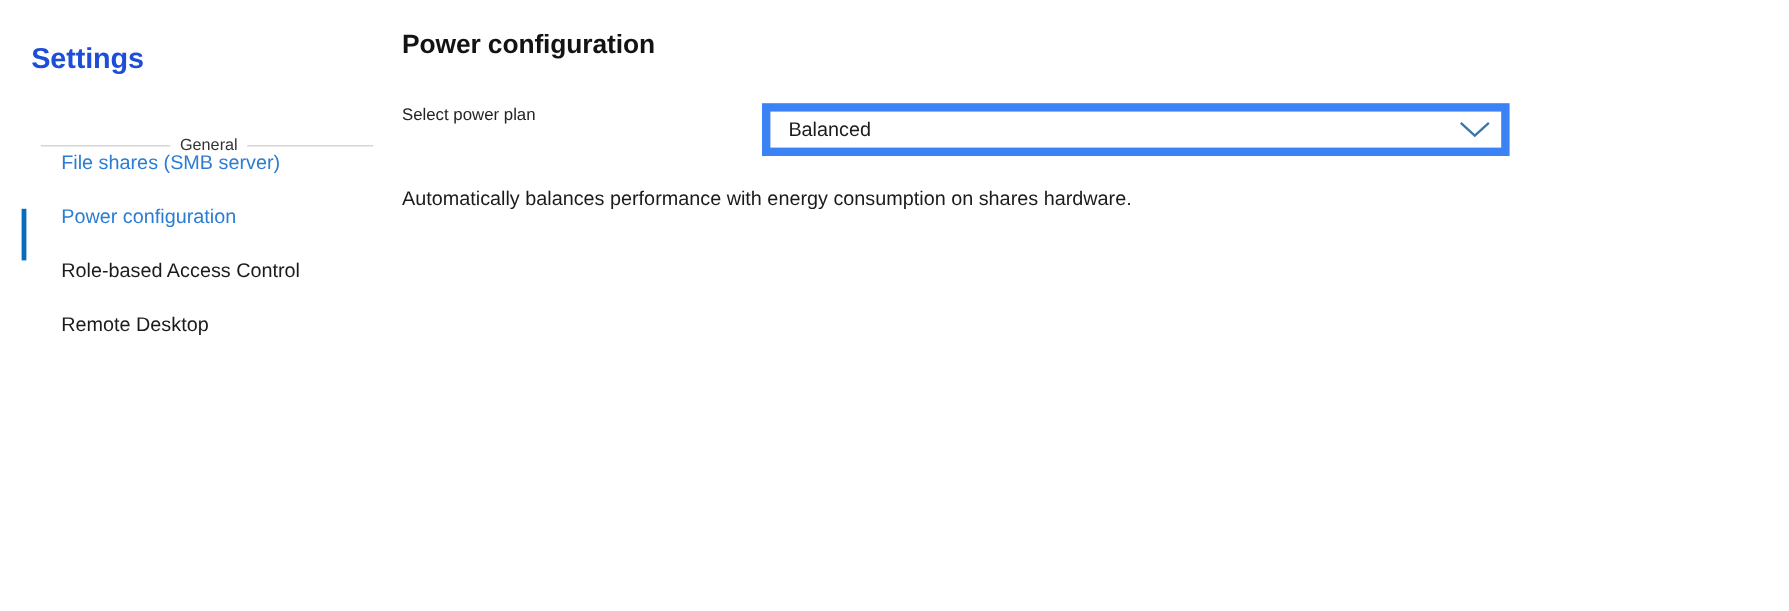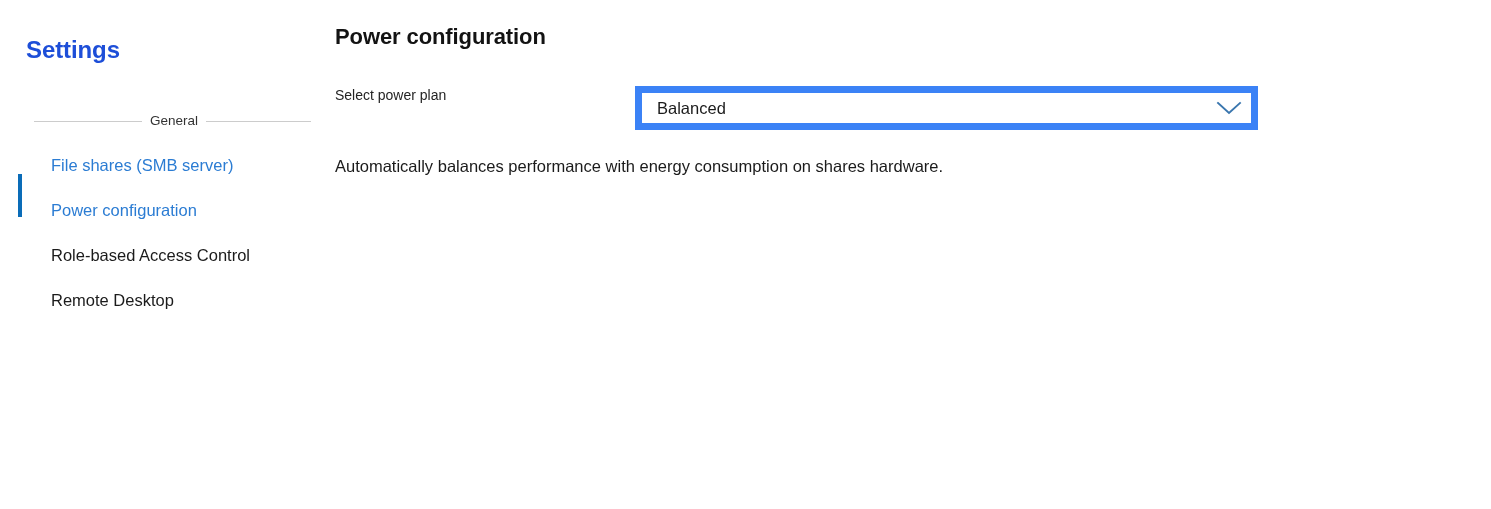--- a/index.html
+++ b/index.html
@@ -67,21 +67,21 @@
   .nav-list {
     position: absolute;
     left: 0;
     top: 128px;
     width: 332px;
   }
   .nav-item {
     position: relative;
     height: 45px;
     display: flex;
-    align-items: flex-end;
+    align-items: flex-start;
     padding-left: 51px;
     box-sizing: border-box;
     cursor: pointer;
     font-size: 16.5px;
     line-height: 1;
     color: #1b1b1b;
   }
   .nav-item.link { color: #2b7cd3; }
   .nav-item.active { color: #2b7cd3; }
   .nav-item.active .accent {

